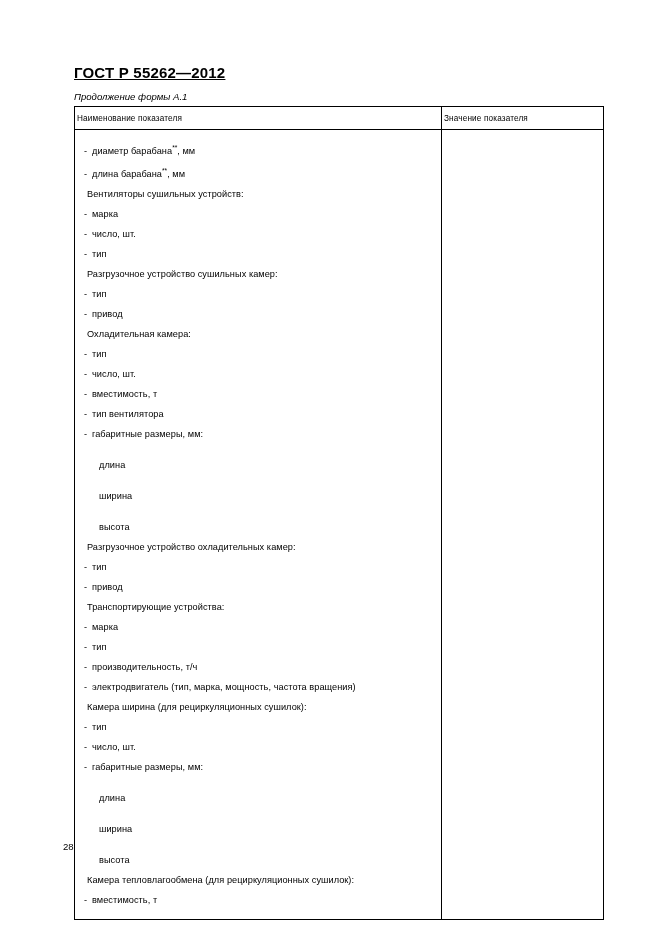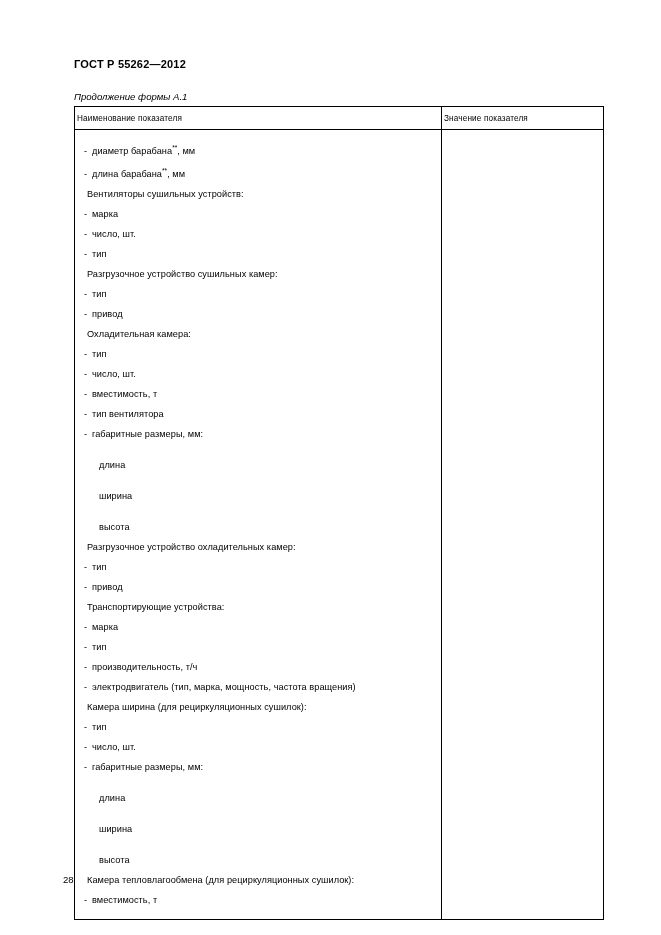--- a/index.html
+++ b/index.html
@@ -23,25 +23,26 @@
     top: 0;
     width: 661px;
     height: 935px;
     background: #ffffff;
   }
 
   
   .doc-header {
     position: absolute;
     left: 74px;
-    top: 58px;
-    font-size: 11px;
+    top: 64px;
+    font-size: 15px;
     font-weight: bold;
     letter-spacing: 0.2px;
     white-space: nowrap;
+    text-decoration: underline;
   }
 
   .form-caption {
     position: absolute;
     left: 74px;
     top: 91px;
     font-size: 9.6px;
     font-style: italic;
     white-space: nowrap;
   }
@@ -112,21 +113,20 @@
   }
 
   .value-cell { }
 
   
   .page-number {
     position: absolute;
     left: 63px;
     top: 841px;
     font-size: 9.6px;
-    margin-top: 33px;
   }
 </style>
 </head>
 <body>
 
 <div class="page">
 
   <div class="doc-header">ГОСТ Р 55262—2012</div>
 
   <div class="form-caption">Продолжение формы А.1</div>

